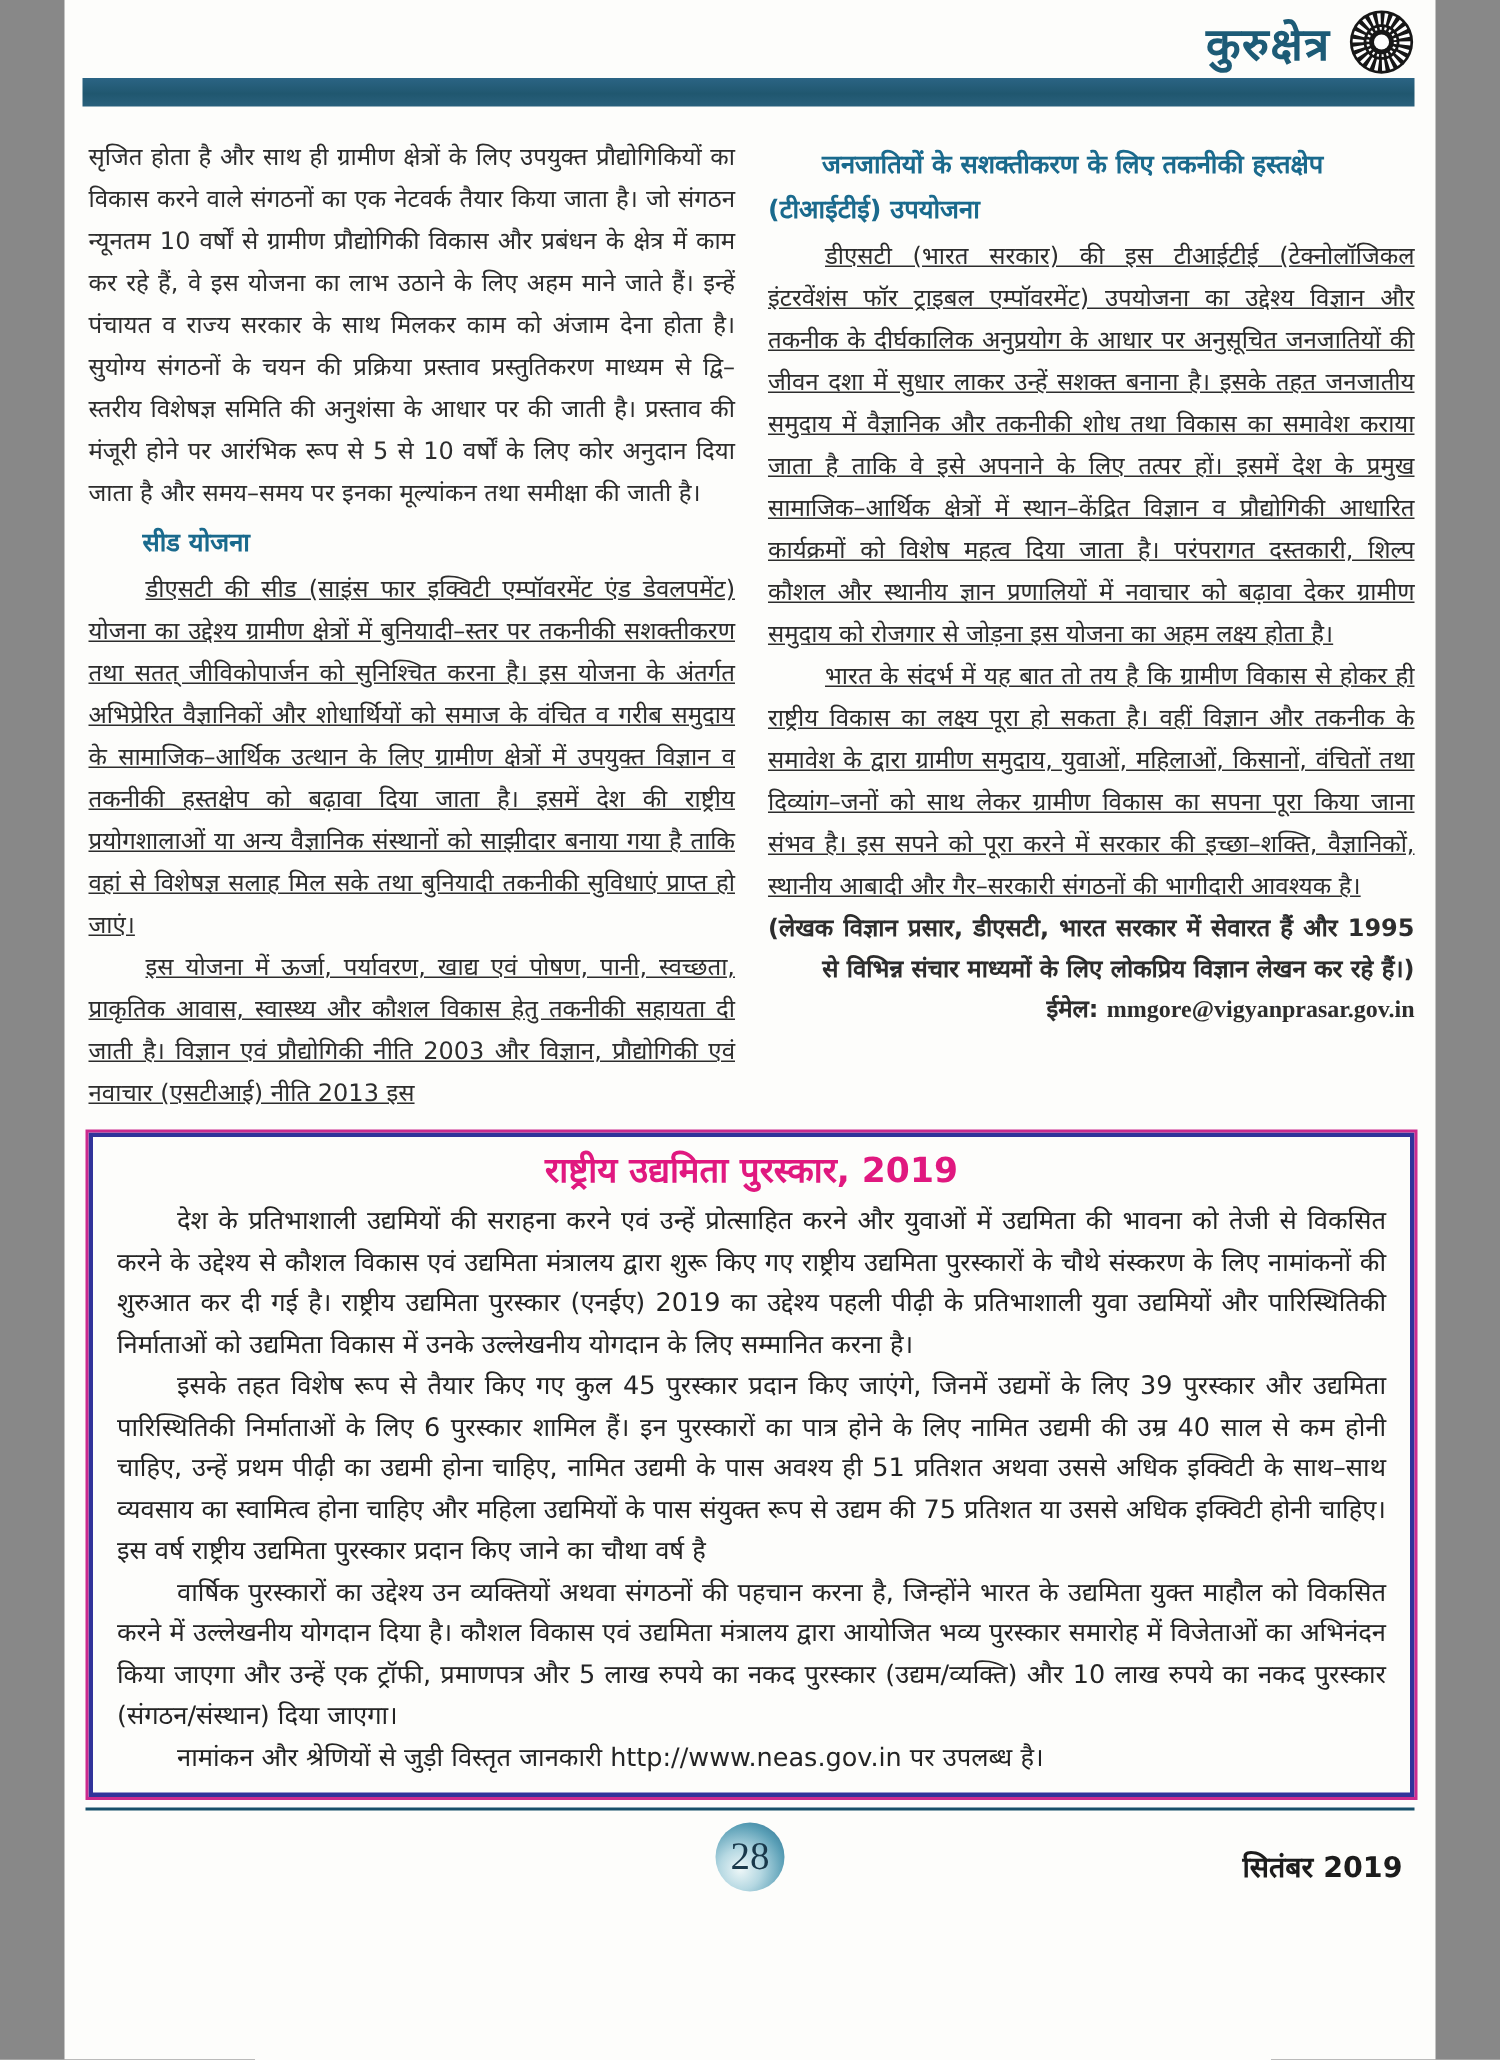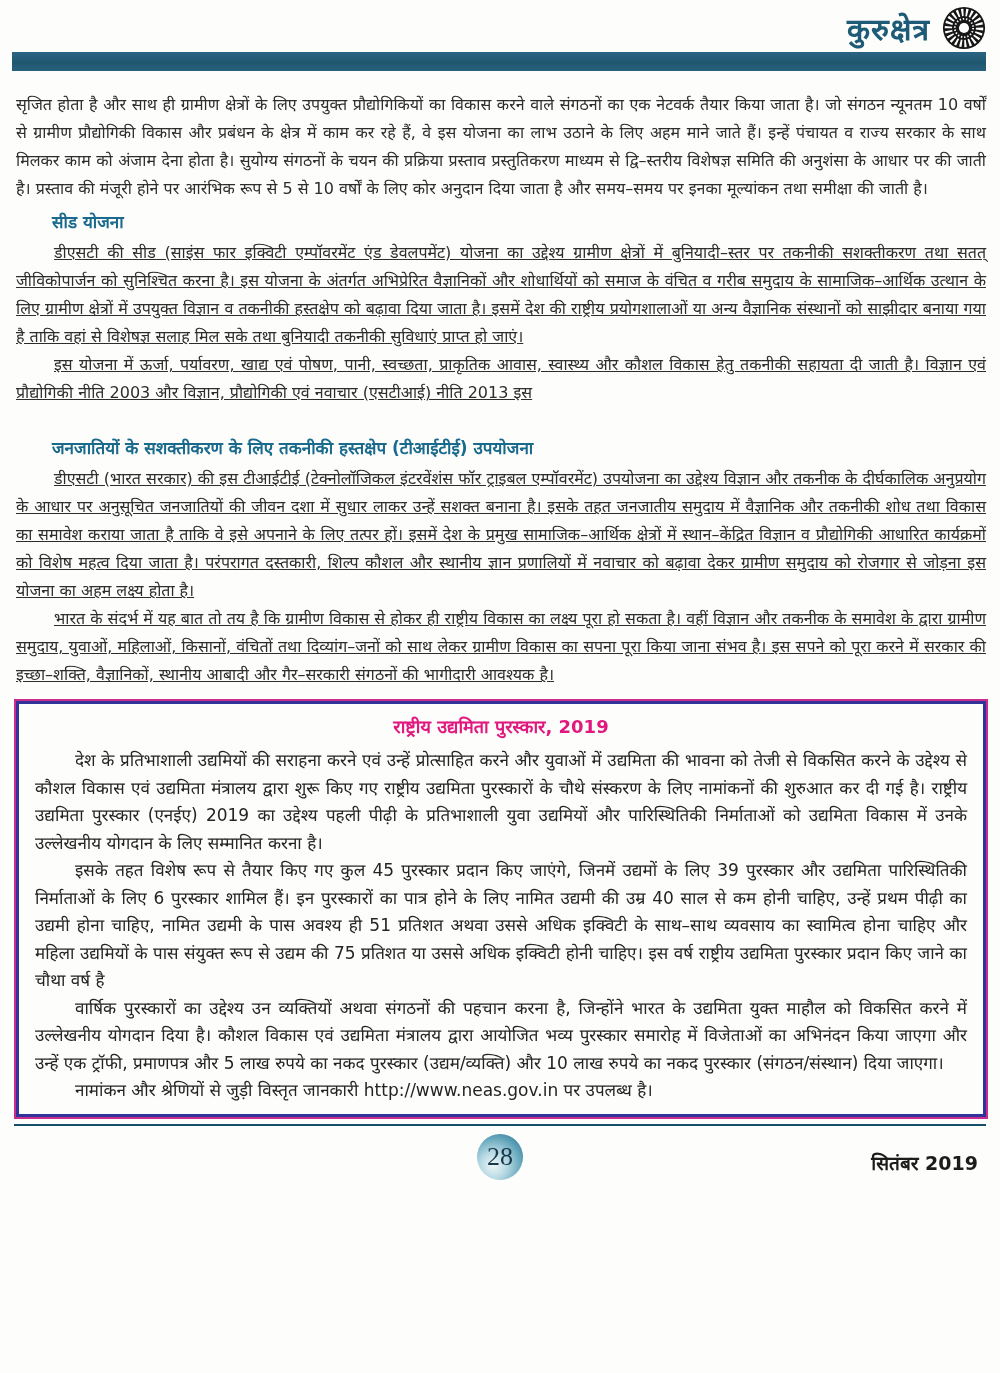--- a/index.html
+++ b/index.html
@@ -1,53 +1,53 @@
 <!DOCTYPE html>
 <html lang="hi"><head>
 <meta charset="utf-8">
 <style>
   * { margin:0; padding:0; box-sizing:border-box; }
   html,body { background:#888; }
   .page {
     position:relative;
-    width:1000px; height:1373px;
+    width:914px; height:1373px;
     margin:0 auto;
     background:#fdfdfb;
     font-family:"DejaVu Sans","Liberation Sans",sans-serif;
     color:#2d2d2d;
     overflow:hidden;
   }
   
   .header { padding:6px 14px 0 12px; }
   .brand-row { display:flex; justify-content:flex-end; align-items:center; gap:12px; height:44px; }
   .magazine-title { font-size:30px; font-weight:bold; color:#1d5b76; letter-spacing:1px; }
   .emblem { width:44px; height:44px; flex:0 0 auto; }
   .header-bar { height:19px; margin:2px 0 0 0; background:linear-gradient(180deg,#2b6484 0%,#20576f 55%,#29607c 100%); }
   
-  .main { display:flex; gap:22px; padding:20px 14px 0 16px;flex-direction:column; }
+  .main { display:flex; gap:22px; padding:20px 14px 0 16px; }
   .col { flex:1 1 0; font-size:16px; line-height:28px; text-align:justify; }
   .col p { margin:0; }
   .para-indent { text-indent:38px;text-decoration:underline; }
   .section-heading {
     color:#1a6a8d; font-weight:bold; font-size:17px;
     line-height:30px; margin:4px 0 2px 0; text-indent:36px; text-align:left;
   }
   .author-note { font-weight:bold; text-align:justify; text-align-last:right; margin-top:4px; line-height:27px; }
   .email-line { font-weight:bold; text-align:right; line-height:28px; }
   .email-addr { font-family:"Liberation Serif","DejaVu Serif",serif; }
   
   .award-box {
     margin:12px 14px 0 16px;
     border:3px solid #31339a;
     outline:2px solid #cb2a8e;
     outline-offset:0px;
     padding:5px 16px 9px 16px;
     font-size:17px; line-height:27.5px; text-align:justify; color:#242424;
   }
-  .award-title { text-align:center; color:#e0187f; font-weight:bold; font-size:18px; line-height:36px; margin-bottom:2px; }
+  .award-title { text-align:center; color:#e0187f; font-weight:bold; font-size:23px; line-height:36px; margin-bottom:2px; }
   .award-box p { margin:0; text-indent:40px; }
   
   .footer-rule { height:2px; background:#17506a; margin:7px 14px 0 14px; }
   .footer { position:relative; height:58px; }
   .page-badge {
     position:absolute; left:50%; top:8px; transform:translateX(-50%);
     width:46px; height:46px; border-radius:50%;
     background:radial-gradient(circle at 36% 68%, #eef7f8 0%, #b5d8e2 32%, #5a9fb6 68%, #25688a 100%);
     display:flex; align-items:center; justify-content:center;
     font-family:"Liberation Serif","DejaVu Serif",serif;
@@ -80,20 +80,22 @@
     <div class="col">
       <p>सृजित होता है और साथ ही ग्रामीण क्षेत्रों के लिए उपयुक्त प्रौद्योगिकियों का विकास करने वाले संगठनों का एक नेटवर्क तैयार किया जाता है। जो संगठन न्यूनतम 10 वर्षों से ग्रामीण प्रौद्योगिकी विकास और प्रबंधन के क्षेत्र में काम कर रहे हैं, वे इस योजना का लाभ उठाने के लिए अहम माने जाते हैं। इन्हें पंचायत व राज्य सरकार के साथ मिलकर काम को अंजाम देना होता है। सुयोग्य संगठनों के चयन की प्रक्रिया प्रस्ताव प्रस्तुतिकरण माध्यम से द्वि–स्तरीय विशेषज्ञ समिति की अनुशंसा के आधार पर की जाती है। प्रस्ताव की मंजूरी होने पर आरंभिक रूप से 5 से 10 वर्षों के लिए कोर अनुदान दिया जाता है और समय–समय पर इनका मूल्यांकन तथा समीक्षा की जाती है।</p>
       <div class="section-heading">सीड योजना</div>
       <p class="para-indent">डीएसटी की सीड (साइंस फार इक्विटी एम्पॉवरमेंट एंड डेवलपमेंट) योजना का उद्देश्य ग्रामीण क्षेत्रों में बुनियादी–स्तर पर तकनीकी सशक्तीकरण तथा सतत् जीविकोपार्जन को सुनिश्चित करना है। इस योजना के अंतर्गत अभिप्रेरित वैज्ञानिकों और शोधार्थियों को समाज के वंचित व गरीब समुदाय के सामाजिक–आर्थिक उत्थान के लिए ग्रामीण क्षेत्रों में उपयुक्त विज्ञान व तकनीकी हस्तक्षेप को बढ़ावा दिया जाता है। इसमें देश की राष्ट्रीय प्रयोगशालाओं या अन्य वैज्ञानिक संस्थानों को साझीदार बनाया गया है ताकि वहां से विशेषज्ञ सलाह मिल सके तथा बुनियादी तकनीकी सुविधाएं प्राप्त हो जाएं।</p>
       <p class="para-indent">इस योजना में ऊर्जा, पर्यावरण, खाद्य एवं पोषण, पानी, स्वच्छता, प्राकृतिक आवास, स्वास्थ्य और कौशल विकास हेतु तकनीकी सहायता दी जाती है। विज्ञान एवं प्रौद्योगिकी नीति 2003 और विज्ञान, प्रौद्योगिकी एवं नवाचार (एसटीआई) नीति 2013 इस</p>
     </div>
     <div class="col">
       <div class="section-heading">जनजातियों के सशक्तीकरण के लिए तकनीकी हस्तक्षेप (टीआईटीई) उपयोजना</div>
       <p class="para-indent">डीएसटी (भारत सरकार) की इस टीआईटीई (टेक्नोलॉजिकल इंटरवेंशंस फॉर ट्राइबल एम्पॉवरमेंट) उपयोजना का उद्देश्य विज्ञान और तकनीक के दीर्घकालिक अनुप्रयोग के आधार पर अनुसूचित जनजातियों की जीवन दशा में सुधार लाकर उन्हें सशक्त बनाना है। इसके तहत जनजातीय समुदाय में वैज्ञानिक और तकनीकी शोध तथा विकास का समावेश कराया जाता है ताकि वे इसे अपनाने के लिए तत्पर हों। इसमें देश के प्रमुख सामाजिक–आर्थिक क्षेत्रों में स्थान–केंद्रित विज्ञान व प्रौद्योगिकी आधारित कार्यक्रमों को विशेष महत्व दिया जाता है। परंपरागत दस्तकारी, शिल्प कौशल और स्थानीय ज्ञान प्रणालियों में नवाचार को बढ़ावा देकर ग्रामीण समुदाय को रोजगार से जोड़ना इस योजना का अहम लक्ष्य होता है।</p>
       <p class="para-indent">भारत के संदर्भ में यह बात तो तय है कि ग्रामीण विकास से होकर ही राष्ट्रीय विकास का लक्ष्य पूरा हो सकता है। वहीं विज्ञान और तकनीक के समावेश के द्वारा ग्रामीण समुदाय, युवाओं, महिलाओं, किसानों, वंचितों तथा दिव्यांग–जनों को साथ लेकर ग्रामीण विकास का सपना पूरा किया जाना संभव है। इस सपने को पूरा करने में सरकार की इच्छा–शक्ति, वैज्ञानिकों, स्थानीय आबादी और गैर–सरकारी संगठनों की भागीदारी आवश्यक है।</p>
+      <p class="author-note">(लेखक विज्ञान प्रसार, डीएसटी, भारत सरकार में सेवारत हैं और 1995 से विभिन्न संचार माध्यमों के लिए लोकप्रिय विज्ञान लेखन कर रहे हैं।)</p>
+      <p class="email-line"><span>ईमेल:</span> <span class="email-addr">mmgore@vigyanprasar.gov.in</span></p>
     </div>
   </div>
 
   <div class="award-box">
     <div class="award-title">राष्ट्रीय उद्यमिता पुरस्कार, 2019</div>
     <p>देश के प्रतिभाशाली उद्यमियों की सराहना करने एवं उन्हें प्रोत्साहित करने और युवाओं में उद्यमिता की भावना को तेजी से विकसित करने के उद्देश्य से कौशल विकास एवं उद्यमिता मंत्रालय द्वारा शुरू किए गए राष्ट्रीय उद्यमिता पुरस्कारों के चौथे संस्करण के लिए नामांकनों की शुरुआत कर दी गई है। राष्ट्रीय उद्यमिता पुरस्कार (एनईए) 2019 का उद्देश्य पहली पीढ़ी के प्रतिभाशाली युवा उद्यमियों और पारिस्थितिकी निर्माताओं को उद्यमिता विकास में उनके उल्लेखनीय योगदान के लिए सम्मानित करना है।</p>
     <p>इसके तहत विशेष रूप से तैयार किए गए कुल 45 पुरस्कार प्रदान किए जाएंगे, जिनमें उद्यमों के लिए 39 पुरस्कार और उद्यमिता पारिस्थितिकी निर्माताओं के लिए 6 पुरस्कार शामिल हैं। इन पुरस्कारों का पात्र होने के लिए नामित उद्यमी की उम्र 40 साल से कम होनी चाहिए, उन्हें प्रथम पीढ़ी का उद्यमी होना चाहिए, नामित उद्यमी के पास अवश्य ही 51 प्रतिशत अथवा उससे अधिक इक्विटी के साथ–साथ व्यवसाय का स्वामित्व होना चाहिए और महिला उद्यमियों के पास संयुक्त रूप से उद्यम की 75 प्रतिशत या उससे अधिक इक्विटी होनी चाहिए। इस वर्ष राष्ट्रीय उद्यमिता पुरस्कार प्रदान किए जाने का चौथा वर्ष है</p>
     <p>वार्षिक पुरस्कारों का उद्देश्य उन व्यक्तियों अथवा संगठनों की पहचान करना है, जिन्होंने भारत के उद्यमिता युक्त माहौल को विकसित करने में उल्लेखनीय योगदान दिया है। कौशल विकास एवं उद्यमिता मंत्रालय द्वारा आयोजित भव्य पुरस्कार समारोह में विजेताओं का अभिनंदन किया जाएगा और उन्हें एक ट्रॉफी, प्रमाणपत्र और 5 लाख रुपये का नकद पुरस्कार (उद्यम/व्यक्ति) और 10 लाख रुपये का नकद पुरस्कार (संगठन/संस्थान) दिया जाएगा।</p>
     <p>नामांकन और श्रेणियों से जुड़ी विस्तृत जानकारी http://www.neas.gov.in पर उपलब्ध है।</p>
   </div>

